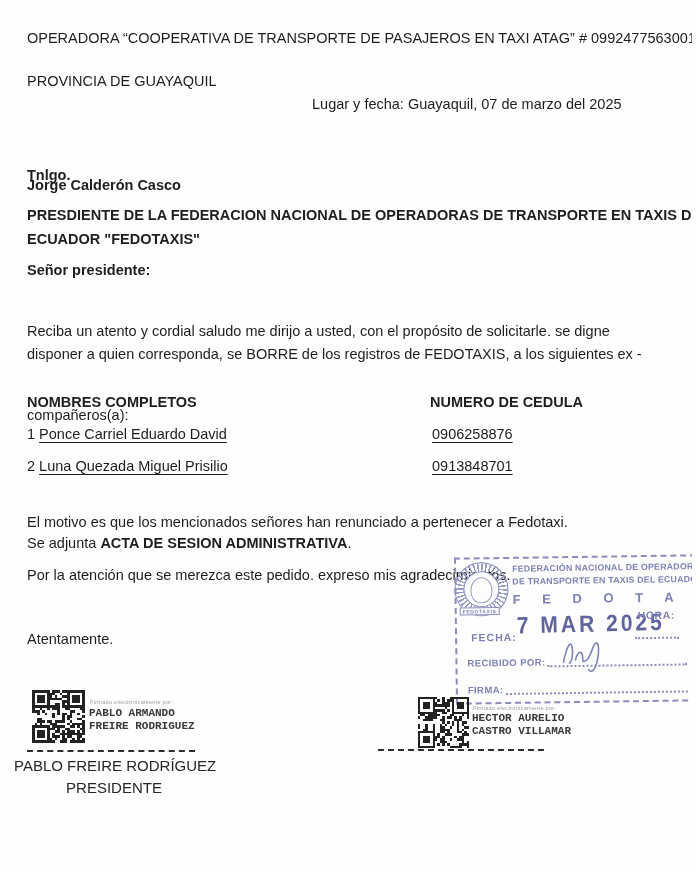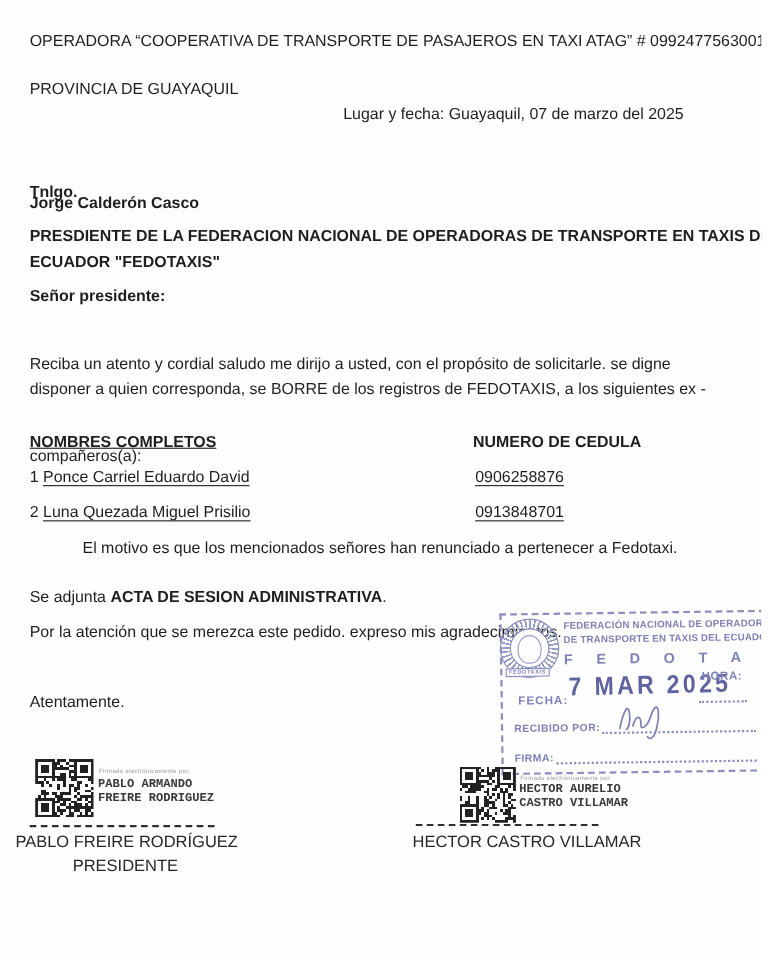--- a/index.html
+++ b/index.html
@@ -62,35 +62,35 @@
   <div class="abs t b" style="left:27px;top:143px;margin-top:24px;">Tnlgo.</div>
   <div class="abs t b" style="left:27px;top:177px;">Jorge Calderón Casco</div>
   <div class="abs t b" style="left:27px;top:207px;">PRESDIENTE DE LA FEDERACION NACIONAL DE OPERADORAS DE TRANSPORTE EN TAXIS DEL</div>
   <div class="abs t b" style="left:27px;top:231px;">ECUADOR "FEDOTAXIS"</div>
   <div class="abs t b" style="left:27px;top:262px;">Señor presidente:</div>
 
   <div class="para-line" style="top:323px;">Reciba un atento y cordial saludo me dirijo a usted, con el propósito de solicitarle. se digne</div>
   <div class="para-line" style="top:346px;">disponer a quien corresponda, se BORRE de los registros de FEDOTAXIS, a los siguientes ex -</div>
   <div class="para-line" style="top:369px;margin-top:38px;">compañeros(a):</div>
 
-  <div class="abs t b" style="left:27px;top:394px;text-decoration:underline;">NOMBRES COMPLETOS</div>
+  <div class="abs t b" style="left:27px;top:394px;">NOMBRES COMPLETOS</div>
   <div class="abs t b" style="left:430px;top:394px;">NUMERO DE CEDULA</div>
 
   <div class="row" style="top:426px;">
     <span>1</span>
     <span class="u">Ponce Carriel Eduardo David</span>
     <span class="cedula u">0906258876</span>
   </div>
   <div class="row" style="top:458px;">
     <span>2</span>
     <span class="u">Luna Quezada Miguel Prisilio</span>
     <span class="cedula u">0913848701</span>
   </div>
 
-  <div class="para-line" style="top:491px;margin-left:48px;">El motivo es que los mencionados señores han renunciado a pertenecer a Fedotaxi.</div>
+  <div class="para-line" style="top:514px;">El motivo es que los mencionados señores han renunciado a pertenecer a Fedotaxi.</div>
   <div class="para-line" style="top:535px;">
     <span>Se adjunta </span><span class="b">ACTA DE SESION ADMINISTRATIVA</span><span>.</span>
   </div>
   <div class="para-line" style="top:567px;">Por la atención que se merezca este pedido. expreso mis agradecimientos.</div>
   <div class="para-line" style="top:631px;">Atentamente.</div>
 
   <div class="stamp">
     <div class="seal">
       <div class="ring"></div>
       <div class="inner"></div>
@@ -616,15 +616,14 @@
         <rect x="17" y="20" width="1" height="1"></rect>
         <rect x="20" y="20" width="1" height="1"></rect>
       </svg>
     </div>
   <div class="digsig-label" style="left:473px;top:705px;">Firmado electrónicamente por:</div>
   <div class="digsig-name" style="left:472px;top:712px;">
     <div>HECTOR AURELIO</div>
     <div>CASTRO VILLAMAR</div>
   </div>
   <div class="dash-line" style="left:378px;top:749px;width:166px;"></div>
-  <div class="sig-name" style="left:375px;top:757px;width:200px;">HECTOR CASTRO VILLAMAR</div>
 
 </div>
 
 </body></html>

